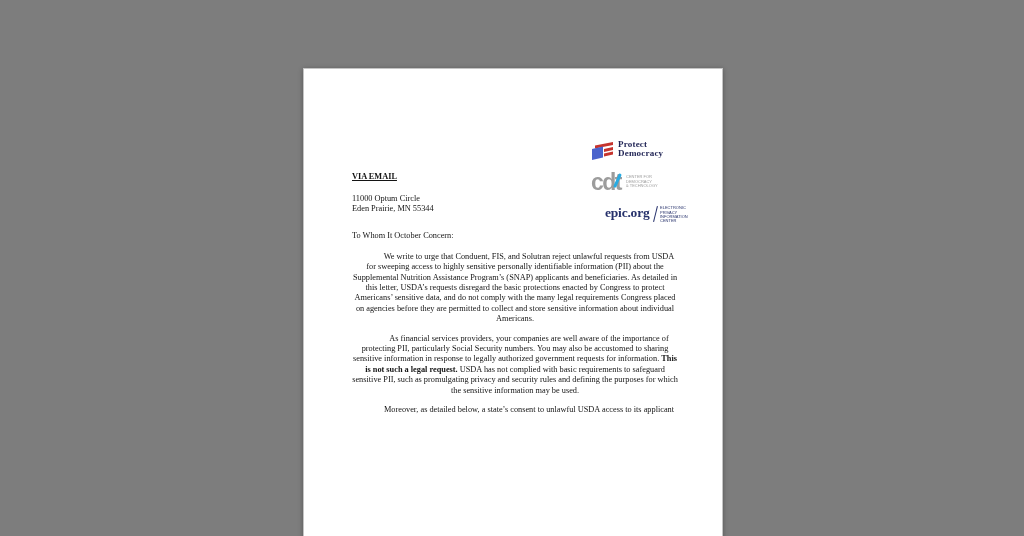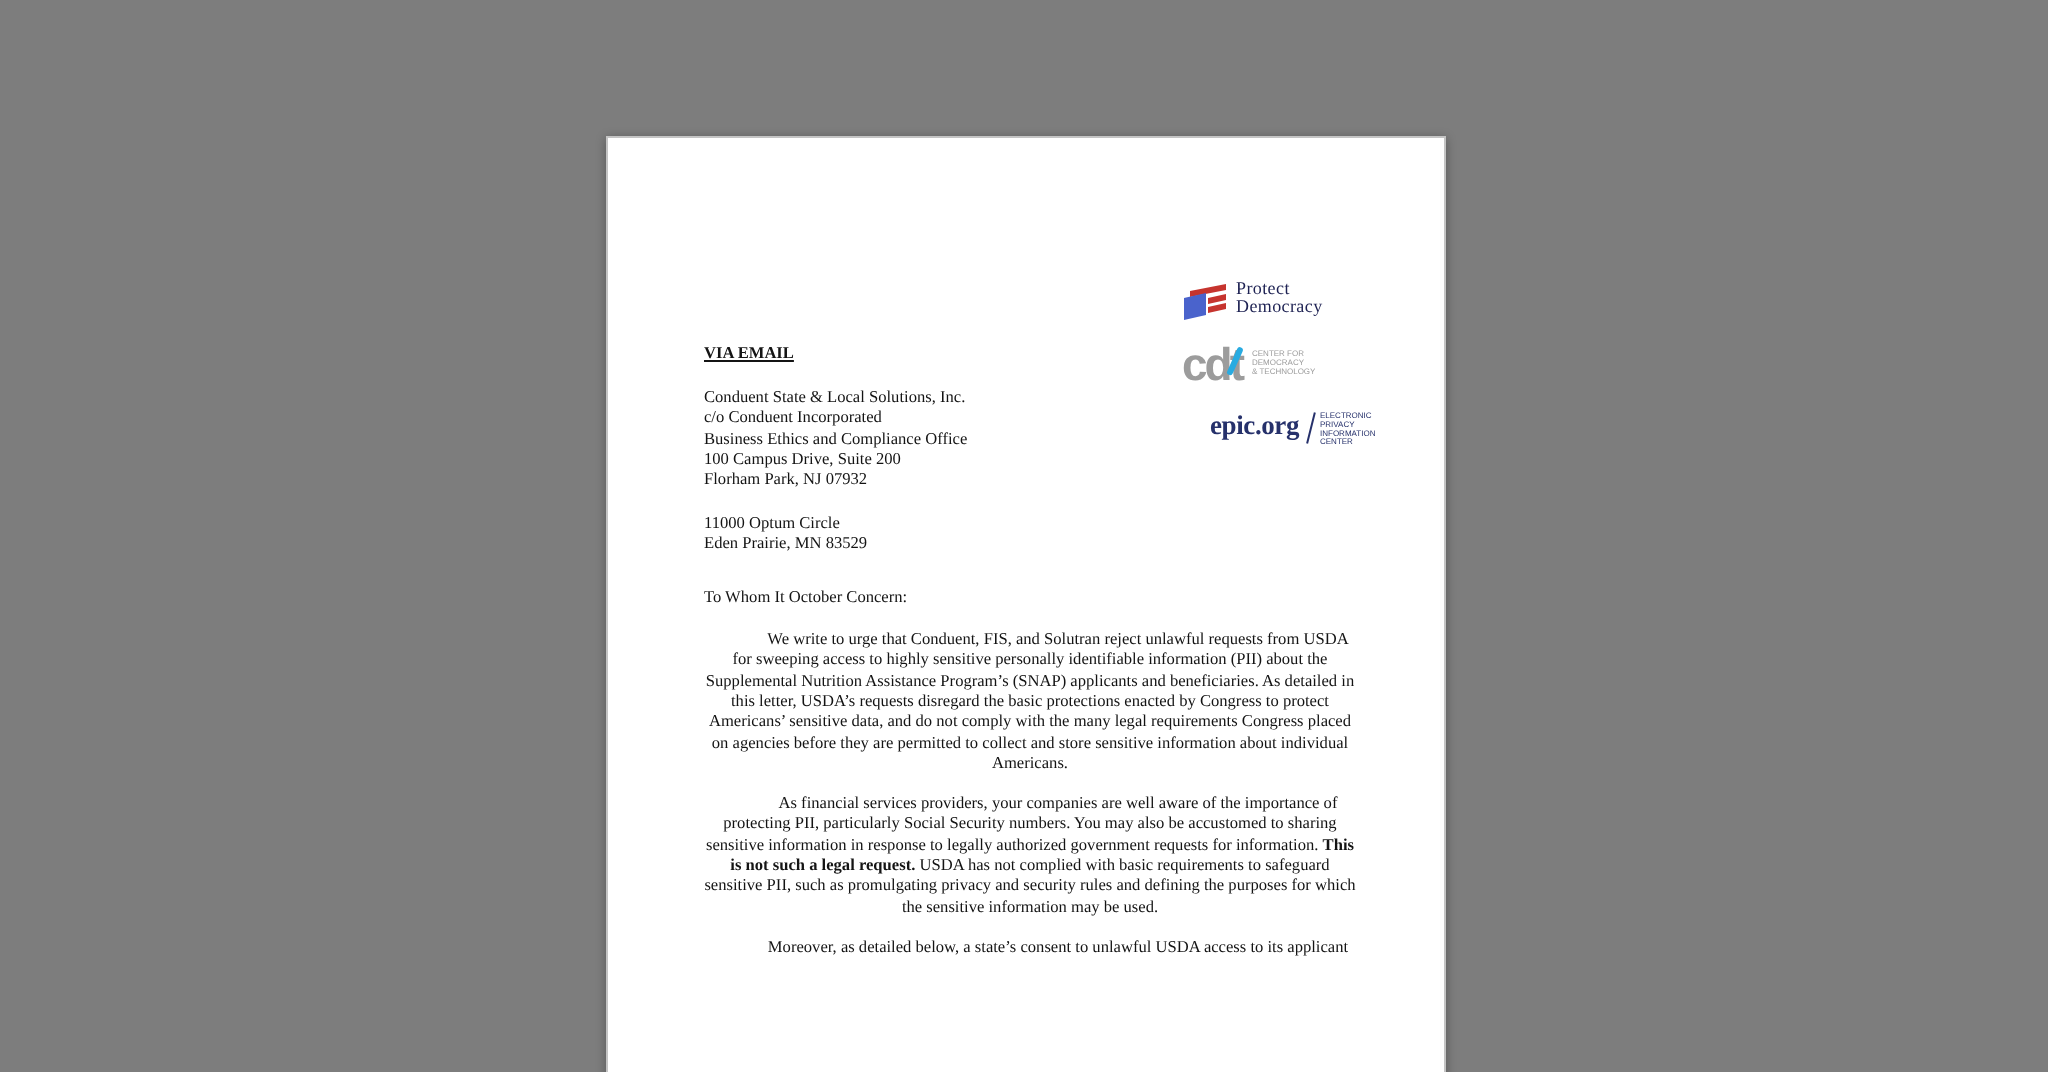--- a/index.html
+++ b/index.html
@@ -20,21 +20,21 @@
     box-shadow: 0 1px 5px rgba(0,0,0,0.30);
   }
 
   
   .logos { position: absolute; left: 287px; top: 71px; width: 100px; height: 95px; }
   .logo-pd { position: absolute; top: 0; left: 0; display: flex; align-items: flex-start; }
   .pd-flag { display: block; margin-top: 1px; }
   .pd-text {
     margin-left: 5px;
     font-family: "Liberation Serif", serif;
-    font-weight: normal;
+    font-weight: bold;
     font-size: 9px; line-height: 9.4px;
     letter-spacing: 0.2px;
     color: #1e2253;
   }
 
   .logo-cdt { position: absolute; top: 33px; left: 0; display: flex; align-items: flex-start; }
   .cdt-mark {
     position: relative;
     font-family: "Liberation Sans", sans-serif;
     font-weight: bold;
@@ -145,32 +145,25 @@
         </div>
       </div>
     </div>
 
   </div>
 
   <div class="content">
 
     <p class="via">VIA EMAIL</p>
 
-    <div class="addr">
-      <p>Conduent State &amp; Local Solutions, Inc.</p>
-      <p>c/o Conduent Incorporated</p>
-      <p>Business Ethics and Compliance Office</p>
-      <p>100 Campus Drive, Suite 200</p>
-      <p>Florham Park, NJ 07932</p>
-    </div>
 
 
     <div class="addr">
       <p>11000 Optum Circle</p>
-      <p>Eden Prairie, MN 83529</p>
+      <p>Eden Prairie, MN 55344</p>
     </div>
 
     <p class="salutation">To Whom It October Concern:</p>
 
     <p class="bodypar">We write to urge that Conduent, FIS, and Solutran reject unlawful requests from USDA for sweeping access to highly sensitive personally identifiable information (PII) about the Supplemental Nutrition Assistance Program’s (SNAP) applicants and beneficiaries. As detailed in this letter, USDA’s requests disregard the basic protections enacted by Congress to protect Americans’ sensitive data, and do not comply with the many legal requirements Congress placed on agencies before they are permitted to collect and store sensitive information about individual Americans.</p>
 
     <p class="bodypar"><span>As financial services providers, your companies are well aware of the importance of protecting PII, particularly Social Security numbers. You may also be accustomed to sharing sensitive information in response to legally authorized government requests for information. </span><strong>This is not such a legal request.</strong><span> USDA has not complied with basic requirements to safeguard sensitive PII, such as promulgating privacy and security rules and defining the purposes for which the sensitive information may be used.</span></p>
 
     <p class="bodypar">Moreover, as detailed below, a state’s consent to unlawful USDA access to its applicant</p>
 

